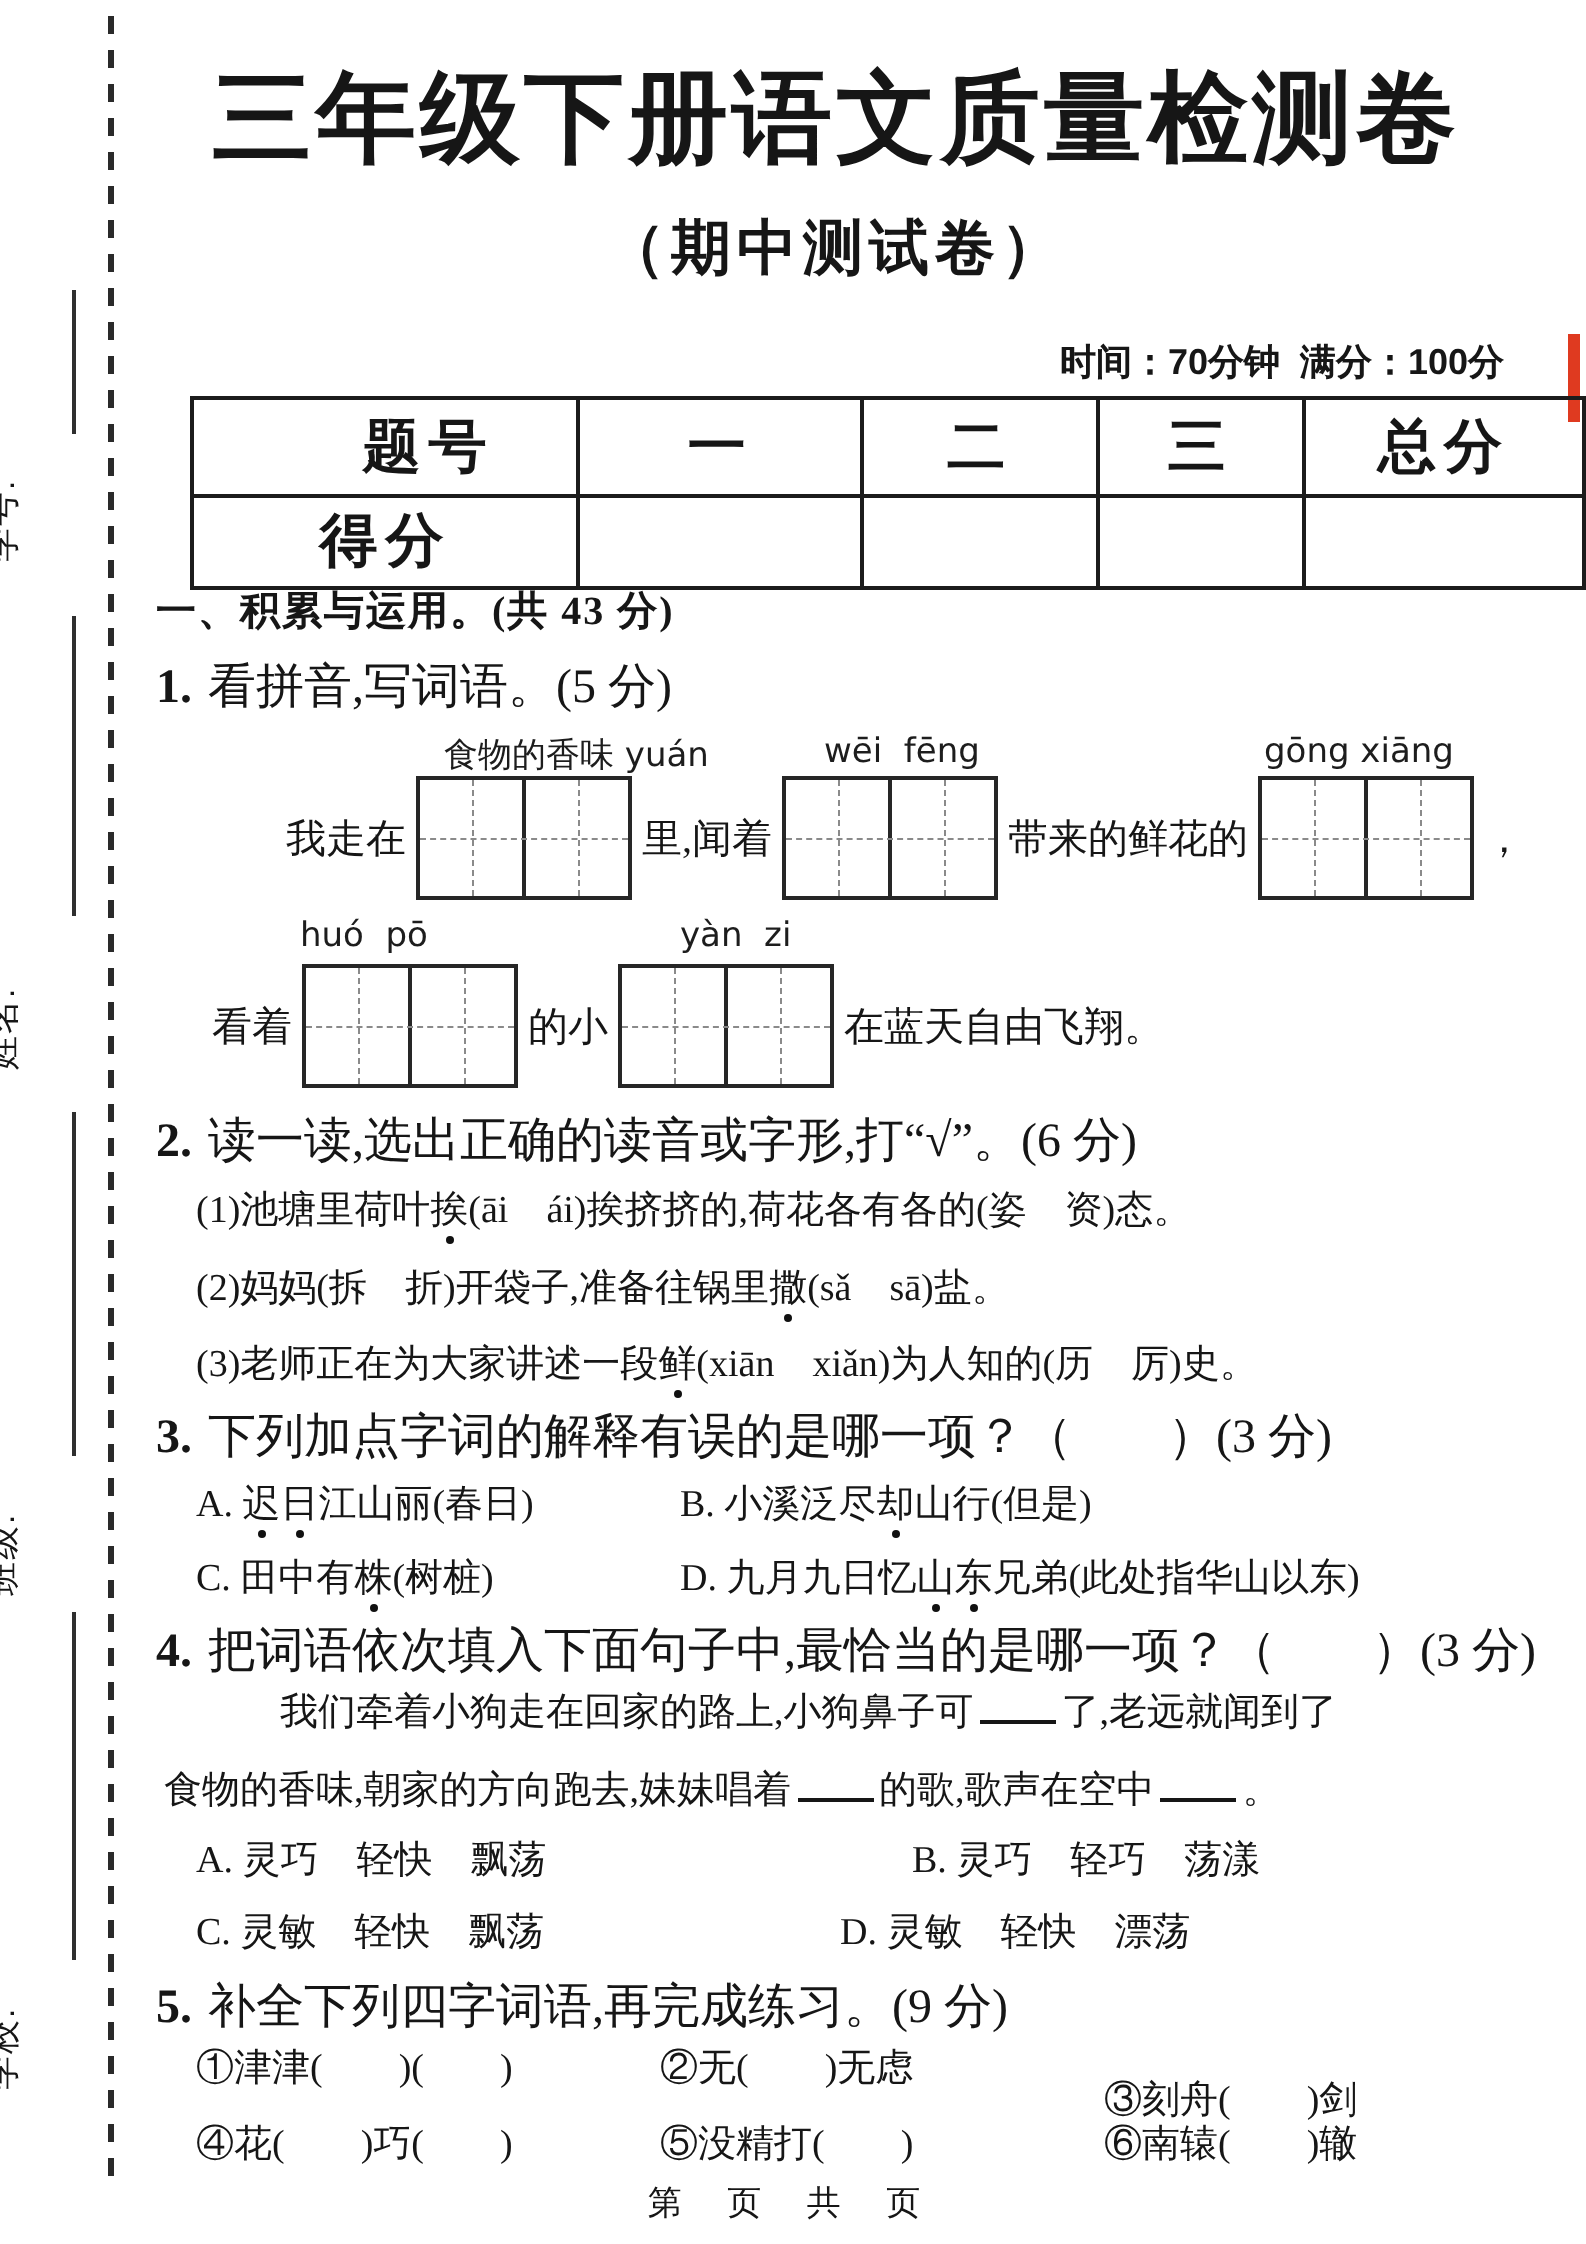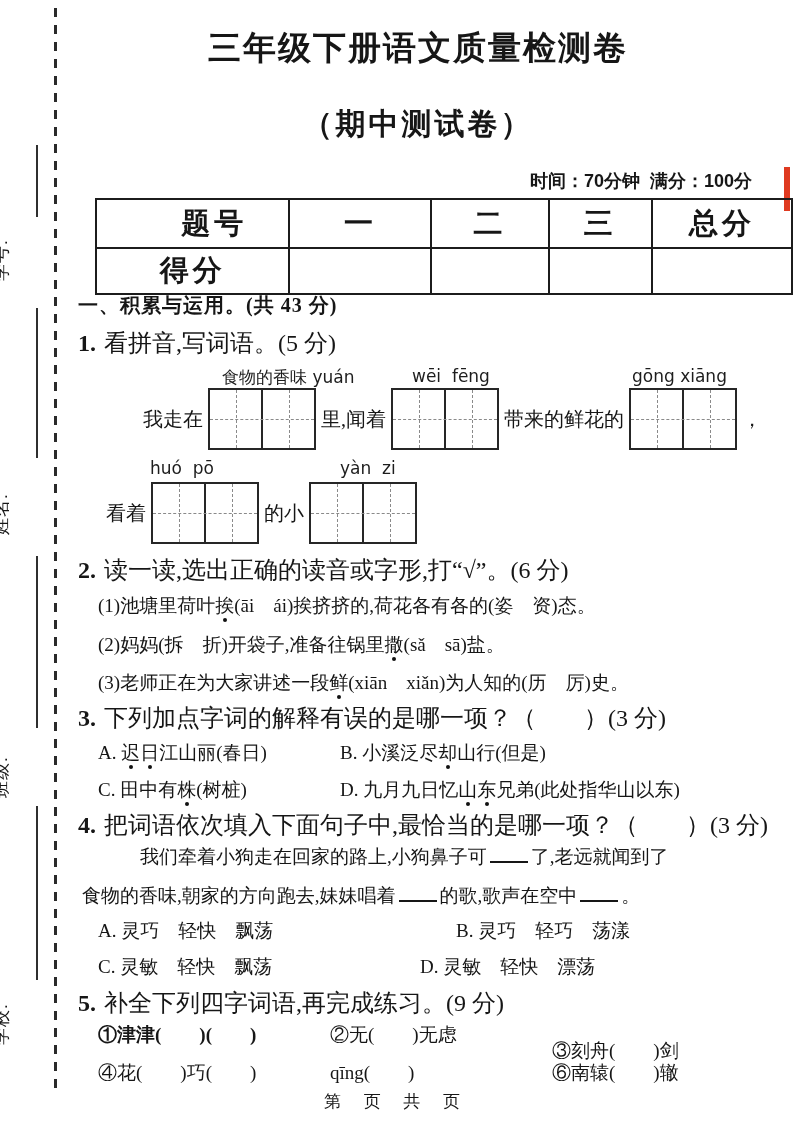--- a/index.html
+++ b/index.html
@@ -6,21 +6,21 @@
   .page{position:relative;width:793px;height:1122px;background:#ffffff;overflow:hidden;
         font-family:"Liberation Serif","DejaVu Serif",serif;color:#161616;}
   
   .dash-line{position:absolute;left:54px;top:8px;width:3px;height:1082px;
     background:repeating-linear-gradient(to bottom,#2a2a2a 0 9px,transparent 9px 17px);}
   .field-line{position:absolute;left:36px;width:2px;background:#2f2f2f;}
   .vlabel{position:absolute;left:13px;transform:rotate(-90deg);transform-origin:0 100%;
     white-space:nowrap;font-size:17px;letter-spacing:1px;font-family:"Liberation Sans","DejaVu Sans",sans-serif;}
   
   .title{position:absolute;left:60px;top:26px;width:716px;text-align:center;
-    font-family:Liberation Sans, sans-serif;font-weight:900;font-size:33px;letter-spacing:2px;}
+    font-family:Liberation Sans, sans-serif;font-weight:900;font-size:50px;letter-spacing:2px;}
   .subtitle{position:absolute;left:60px;top:104px;width:716px;text-align:center;
     font-family:"Liberation Sans","DejaVu Sans",sans-serif;font-weight:800;font-size:30px;letter-spacing:3px;}
   .meta{position:absolute;left:60px;top:169px;width:692px;text-align:right;
     font-family:"Liberation Sans","DejaVu Sans",sans-serif;font-weight:700;font-size:18px;white-space:pre;}
   .red-mark{position:absolute;left:784px;top:167px;width:6px;height:44px;}
   
   table.score{position:absolute;left:95px;top:198px;border-collapse:collapse;table-layout:fixed;}
   table.score td{border:2px solid #1c1c1c;text-align:center;vertical-align:middle;
     font-family:"Liberation Sans","DejaVu Sans",sans-serif;font-weight:700;font-size:29px;letter-spacing:4px;}
   tr.r1 td{height:45px;} tr.r2 td{height:42px;}
@@ -113,20 +113,21 @@
     <span>看着</span>
     <span class="wgrid">
         <span class="wcell"></span>
         <span class="wcell"></span>
       </span>
     <span>的小</span>
     <span class="wgrid">
         <span class="wcell"></span>
         <span class="wcell"></span>
       </span>
+    <span>在蓝天自由飞翔。</span>
   </div>
 
   <div class="stem" style="left:78px;top:554px;">
     <b>2.</b><span>读一读,选出正确的读音或字形,打“√”。(6 分)</span>
   </div>
   <div class="line" style="left:98px;top:592px;"><span>(1)池塘里荷叶</span><span class="dotted">挨</span><span>(āi　ái)挨挤挤的,荷花各有各的(姿　资)态。</span></div>
   <div class="line" style="left:98px;top:631px;"><span>(2)妈妈(拆　折)开袋子,准备往锅里</span><span class="dotted">撒</span><span>(sǎ　sā)盐。</span></div>
   <div class="line" style="left:98px;top:669px;"><span>(3)老师正在为大家讲述一段</span><span class="dotted">鲜</span><span>(xiān　xiǎn)为人知的(历　厉)史。</span></div>
 
   <div class="stem" style="left:78px;top:702px;">
@@ -143,22 +144,22 @@
   <div class="line" style="left:140px;top:843px;"><span>我们牵着小狗走在回家的路上,小狗鼻子可</span><span class="blank"></span><span>了,老远就闻到了</span></div>
   <div class="line" style="left:82px;top:882px;"><span>食物的香味,朝家的方向跑去,妹妹唱着</span><span class="blank"></span><span>的歌,歌声在空中</span><span class="blank"></span><span>。</span></div>
   <div class="line" style="left:98px;top:917px;">A. 灵巧　轻快　飘荡</div>
   <div class="line" style="left:420px;top:917px;margin-left:36px;">B. 灵巧　轻巧　荡漾</div>
   <div class="line" style="left:98px;top:953px;">C. 灵敏　轻快　飘荡</div>
   <div class="line" style="left:420px;top:953px;">D. 灵敏　轻快　漂荡</div>
 
   <div class="stem" style="left:78px;top:987px;">
     <b>5.</b><span>补全下列四字词语,再完成练习。(9 分)</span>
   </div>
-  <div class="line" style="left:98px;top:1021px;font-weight:bold;">①津津(　　)(　　)</div>
+  <div class="line" style="left:98px;top:1021px;">①津津(　　)(　　)</div>
   <div class="line" style="left:330px;top:1021px;">②无(　　)无虑</div>
   <div class="line" style="left:552px;top:1021px;margin-top:16px;">③刻舟(　　)剑</div>
   <div class="line" style="left:98px;top:1059px;">④花(　　)巧(　　)</div>
-  <div class="line" style="left:330px;top:1059px;">qīng(　　)</div>
+  <div class="line" style="left:330px;top:1059px;">⑤没精打(　　)</div>
   <div class="line" style="left:552px;top:1059px;">⑥南辕(　　)辙</div>
 
   <div class="footer">第 页 共 页</div>
 
 </div>
 
 </body></html>

